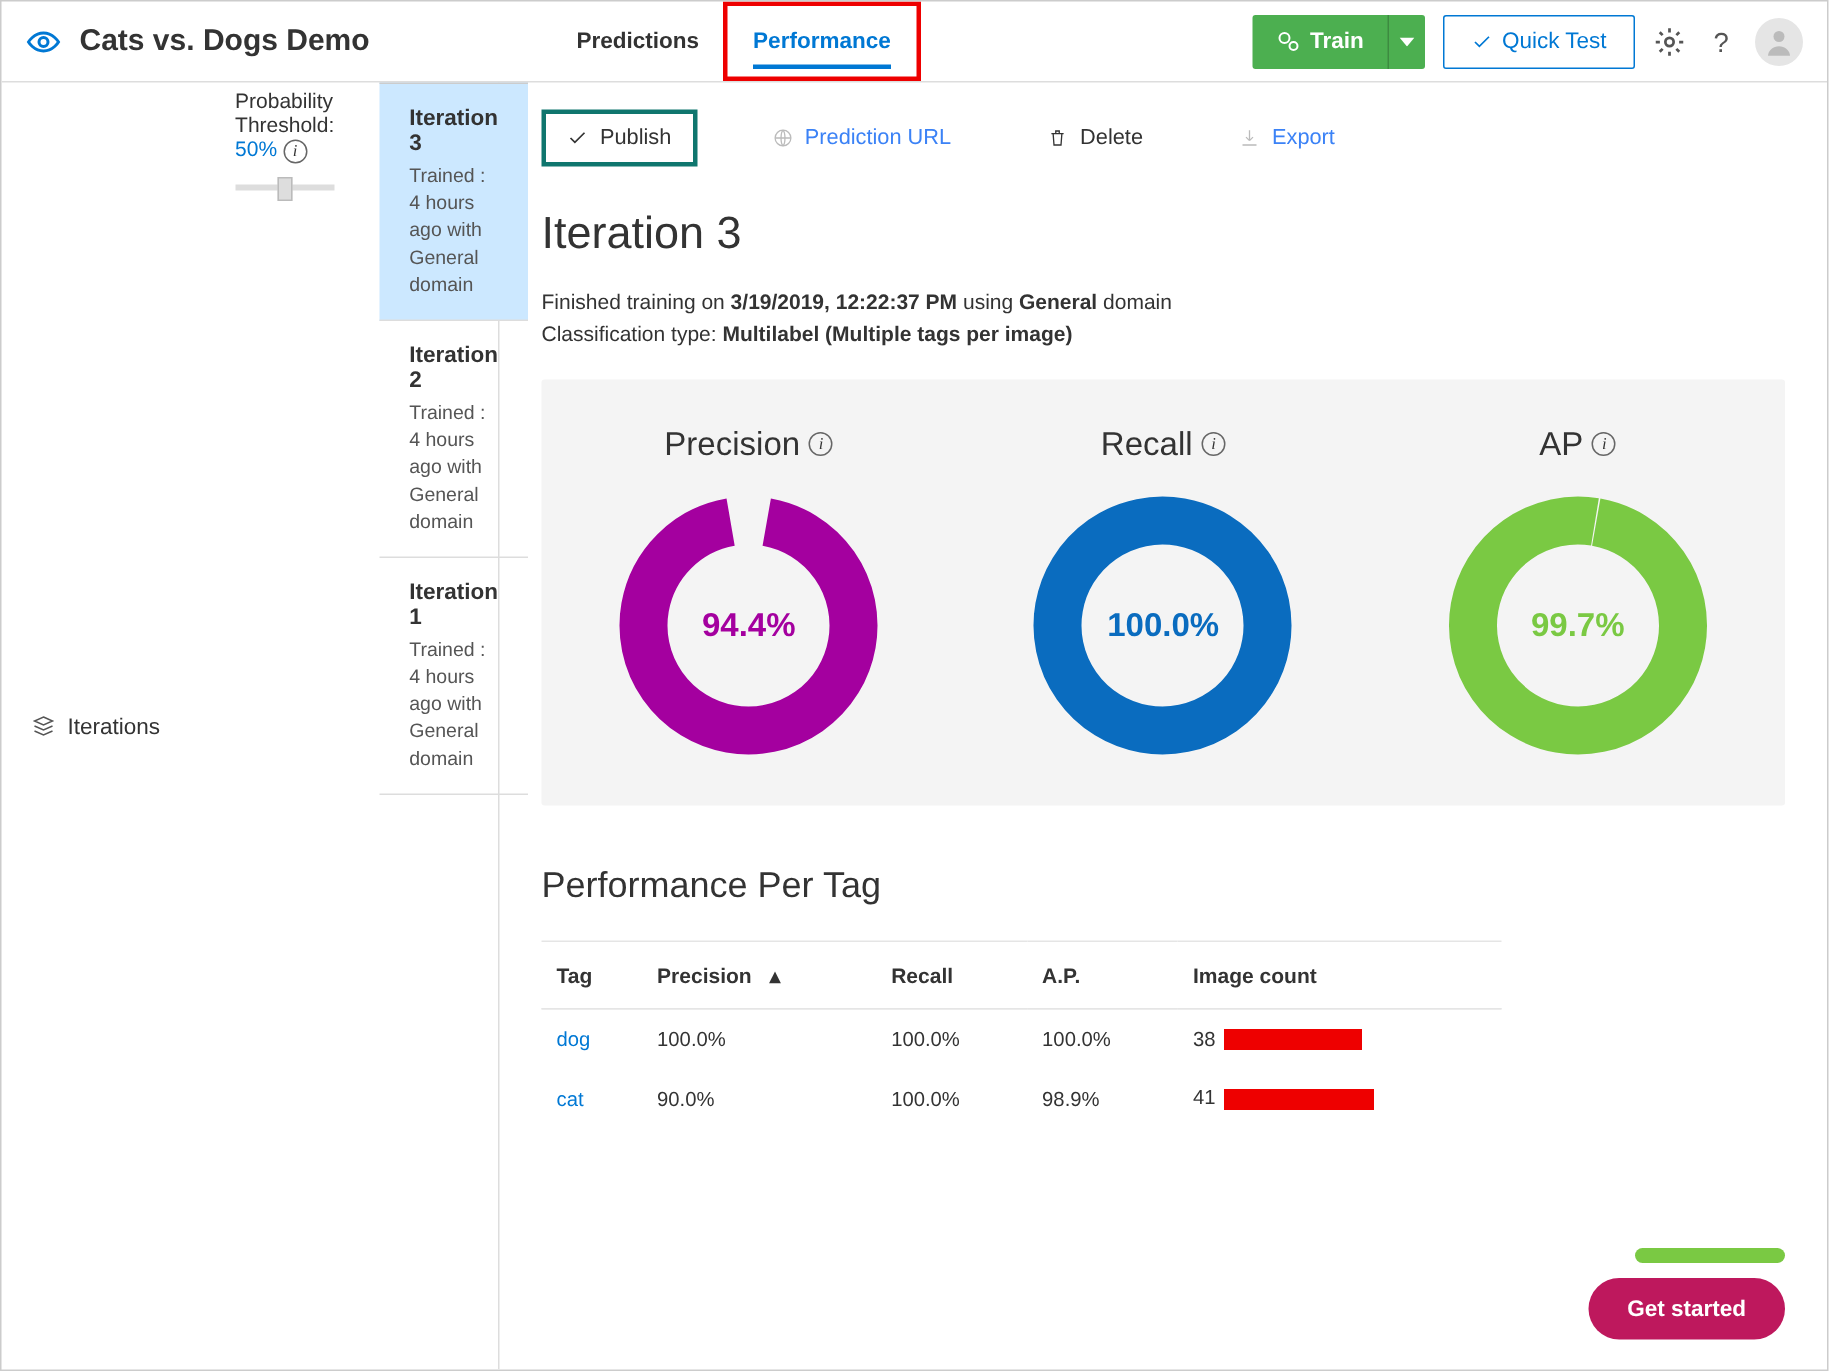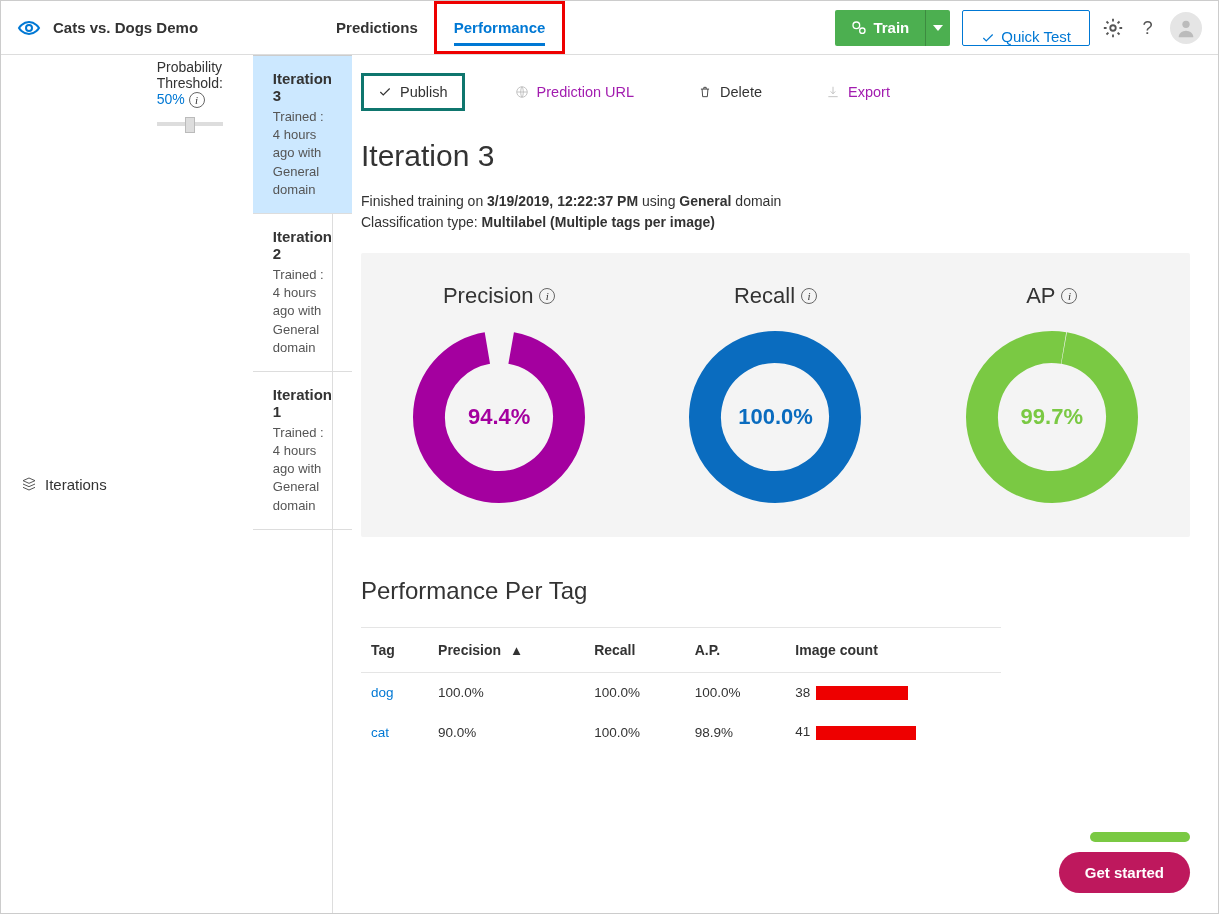--- a/index.html
+++ b/index.html
@@ -1,50 +1,50 @@
 <!DOCTYPE html>
 <html><head>
 <meta charset="utf-8">
 <style>
   * { box-sizing: border-box; margin: 0; padding: 0; }
   body { font-family: "Segoe UI", Arial, sans-serif; font-size: 14px; color: #333; background: #fff; width: 1219px; height: 914px; overflow: hidden; border: 1px solid #ccc; position: relative; }
   
   .topbar { height: 54px; border-bottom: 1px solid #ddd; display: flex; align-items: center; padding: 0 16px; }
   .eye-icon { width: 24px; height: 24px; margin-right: 12px; }
-  .project-title { font-size: 15px; font-weight: 600; }
+  .project-title { font-size: 20px; font-weight: 600; }
   .top-tabs { display: flex; margin-left: 120px; }
   .top-tab { padding: 16px 18px; font-size: 15px; font-weight: 600; cursor: pointer; position: relative; }
   .top-tab.active { color: #0078d4; }
   .top-tab.active::after { content: ""; position: absolute; bottom: 6px; left: 18px; right: 18px; height: 3px; background: #0078d4; }
   .highlight-box { outline: 3px solid #e00; outline-offset: -1px; }
   .top-actions { margin-left: auto; display: flex; align-items: center; gap: 12px; }
   .btn-train { background: #4CAF50; color: #fff; border: none; height: 36px; display: flex; align-items: center; border-radius: 2px; }
   .btn-train-main { padding: 0 16px; display: flex; align-items: center; gap: 6px; font-weight: 600; font-size: 15px; border-right: 1px solid #3d8b40; height: 100%; }
   .btn-train-drop { width: 24px; display: flex; align-items: center; justify-content: center; height: 100%; }
-  .btn-quicktest { background: #fff; color: #0078d4; border: 1px solid #0078d4; height: 36px; padding: 0 18px; display: flex; align-items: flex-end; gap: 6px; font-size: 15px; border-radius: 2px; }
+  .btn-quicktest { background: #fff; color: #0078d4; border: 1px solid #0078d4; height: 36px; padding: 0 18px; display: flex; align-items: center; gap: 6px; font-size: 15px; border-radius: 2px; }
   .icon-btn { width: 22px; height: 22px; cursor: pointer; color: #555; }
   .avatar { width: 32px; height: 32px; border-radius: 50%; background: #e5e5e5; display: flex; align-items: center; justify-content: center; }
   
   .body-wrap { display: flex; height: calc(100% - 54px); }
   .sidebar { width: 332px; border-right: 1px solid #ddd; display: flex; }
   .sb-header { padding: 14px 20px; display: flex; align-items: center; gap: 8px; font-size: 15px; }
   .threshold-row { padding: 4px 30px 10px 30px; font-size: 14px; }
   .threshold-val { color: #0078d4; }
   .slider { position: relative; height: 24px; margin-top: 4px; }
   .slider-track { position: absolute; top: 10px; left: 0; right: 0; height: 4px; background: #ddd; }
   .slider-thumb { position: absolute; top: 5px; left: 50%; transform: translateX(-50%); width: 10px; height: 16px; background: #ddd; border: 1px solid #bbb; }
   .iter-item { padding: 14px 20px; border-bottom: 1px solid #ddd; cursor: pointer; }
   .iter-item.selected { background: #cce8ff; border-top: 1px solid #ccc; }
   .iter-title { font-weight: 600; font-size: 15px; margin-bottom: 4px; }
   .iter-sub { font-size: 13px; color: #555; line-height: 1.4; }
   
   .content { flex: 1; padding: 0 28px 28px 28px; overflow-y: auto; }
   .toolbar { display: flex; gap: 36px; padding: 18px 0; align-items: center; }
   .toolbar-btn { display: flex; align-items: center; gap: 8px; font-size: 14.5px; cursor: pointer; padding: 8px 14px; }
-  .toolbar-btn.disabled { color: #a21caf; cursor: default; }
+  .toolbar-btn.disabled { color: #3b82f6; cursor: default; }
   .publish-hl { border: 3px solid #0f766e; }
   .page-h1 { font-size: 30px; font-weight: 400; margin: 10px 0 18px 0; }
   .meta-line { font-size: 14px; line-height: 1.5; }
   .meta-line b { font-weight: 600; }
   
   .metrics { background: #f4f4f4; margin-top: 20px; padding: 30px 0; display: flex; justify-content: space-around; border-radius: 2px; }
   .metric { text-align: center; }
   .metric-title { font-size: 22px; font-weight: 400; display: flex; align-items: center; justify-content: center; gap: 6px; margin-bottom: 18px; }
   .donut-wrap { position: relative; width: 180px; height: 180px; margin: 0 auto; }
   .donut-val { position: absolute; top: 50%; left: 50%; transform: translate(-50%,-50%); font-size: 22px; font-weight: 600; }

